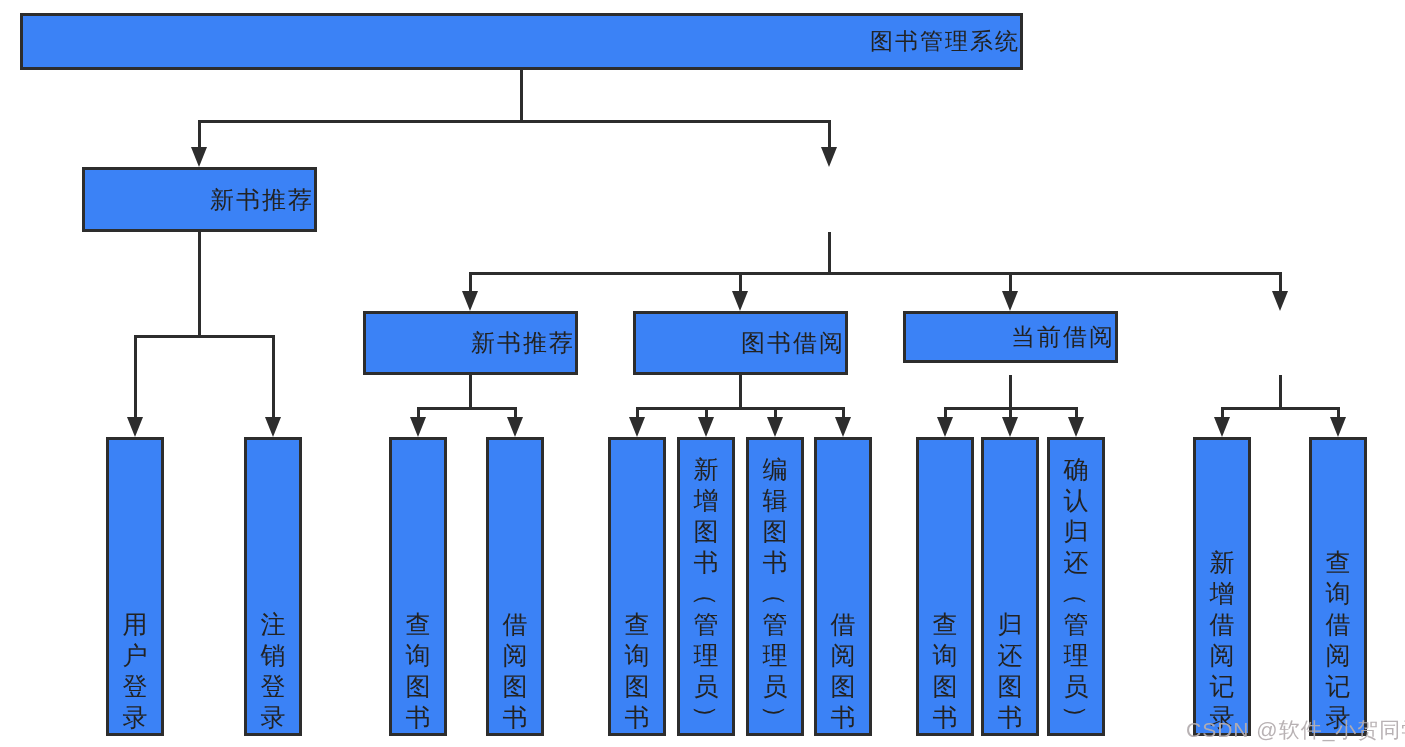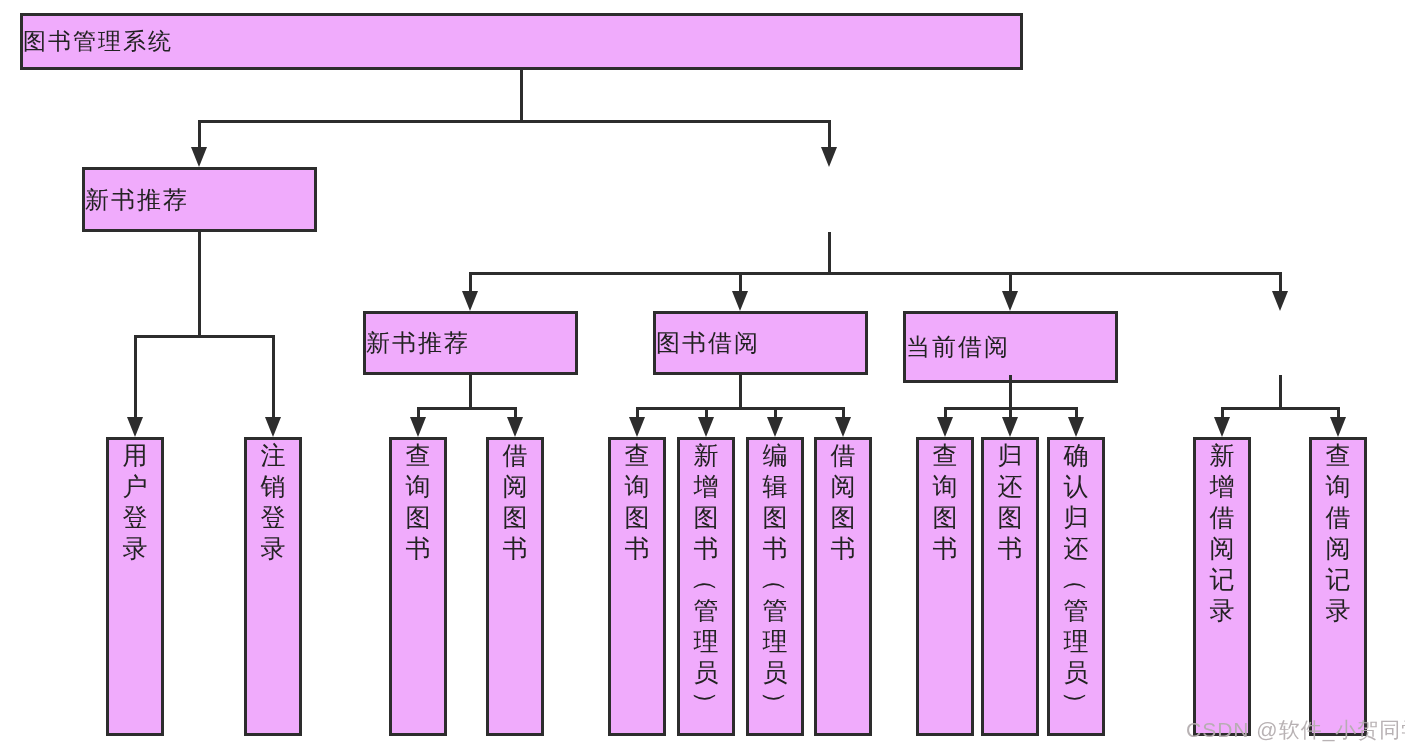--- a/index.html
+++ b/index.html
@@ -1,22 +1,22 @@
 <!DOCTYPE html>
 <html style="--line: #2d2d2d; --text: #222222; --bg: #ffffff; --wm: #b5aeb0;"><head>
 <meta charset="utf-8">
 <style>
   html,body{margin:0;padding:0;background:#fff;}
   .canvas{
     position:relative;width:1405px;height:747px;background:var(--bg,#ffffff);
     font-family:"Liberation Sans","DejaVu Sans",sans-serif;overflow:hidden;
   }
   .box{
-    position:absolute;background:#f0abfc;border:3px solid var(--line,#2d2d2d);
-    box-sizing:border-box;display:flex;align-items:center;justify-content:flex-start;
+    position:absolute;background:#3b82f6;border:3px solid var(--line,#2d2d2d);
+    box-sizing:border-box;display:flex;align-items:center;justify-content:flex-end;
     color:var(--text,#222222);
   }
   .hlabel{font-size:24px;letter-spacing:2px;white-space:nowrap;}
   .root .hlabel{font-size:23px;}
   .leaf{flex-direction:column;}
   .vtext{display:flex;flex-direction:column;align-items:center;}
   .vchar{font-size:25px;line-height:31px;width:31px;text-align:center;}
   .vchar.rot{transform:rotate(90deg);}
   .hline,.vline{position:absolute;background:var(--line,#2d2d2d);}
   .hline{height:3px;}
@@ -65,24 +65,24 @@
   <div class="vline" style="left:739px;top:272px;height:22px"></div>
   <div class="arrowhead" style="left:732px;top:291px"></div>
   <div class="vline" style="left:1009px;top:272px;height:22px"></div>
   <div class="arrowhead" style="left:1002px;top:291px"></div>
   <div class="vline" style="left:1279px;top:272px;height:22px"></div>
   <div class="arrowhead" style="left:1272px;top:291px"></div>
 
   <div class="box" style="left:363px;top:311px;width:215px;height:64px">
     <span class="hlabel">新书推荐</span>
   </div>
-  <div class="box" style="left:653px;top:311px;width:215px;height:64px">
+  <div class="box" style="left:633px;top:311px;width:215px;height:64px">
     <span class="hlabel">图书借阅</span>
   </div>
-  <div class="box" style="left:903px;top:311px;width:215px;height:72px">
+  <div class="box" style="left:903px;top:311px;width:215px;height:52px">
     <span class="hlabel">当前借阅</span>
   </div>
 
   <div class="vline" style="left:469px;top:375px;height:33px"></div>
   <div class="hline" style="left:417px;top:407px;width:100px"></div>
   <div class="vline" style="left:417px;top:407px;height:12px"></div>
   <div class="arrowhead" style="left:410px;top:417px"></div>
   <div class="vline" style="left:514px;top:407px;height:12px"></div>
   <div class="arrowhead" style="left:507px;top:417px"></div>
 

